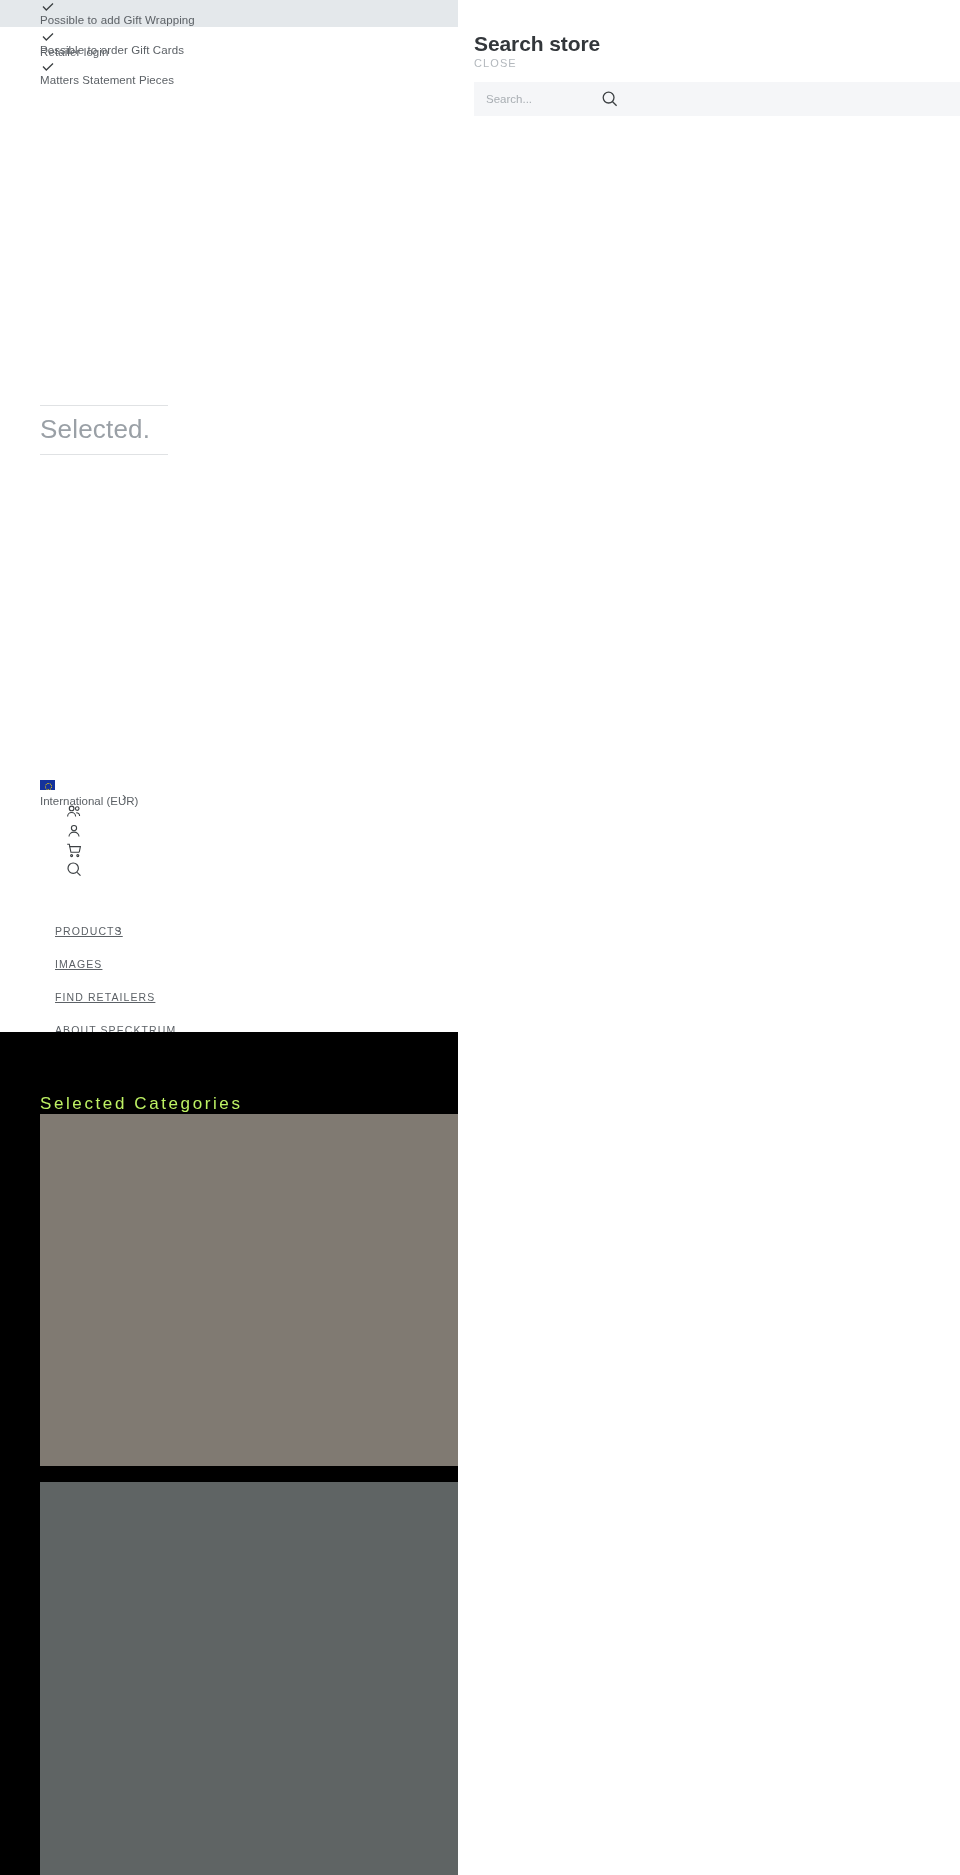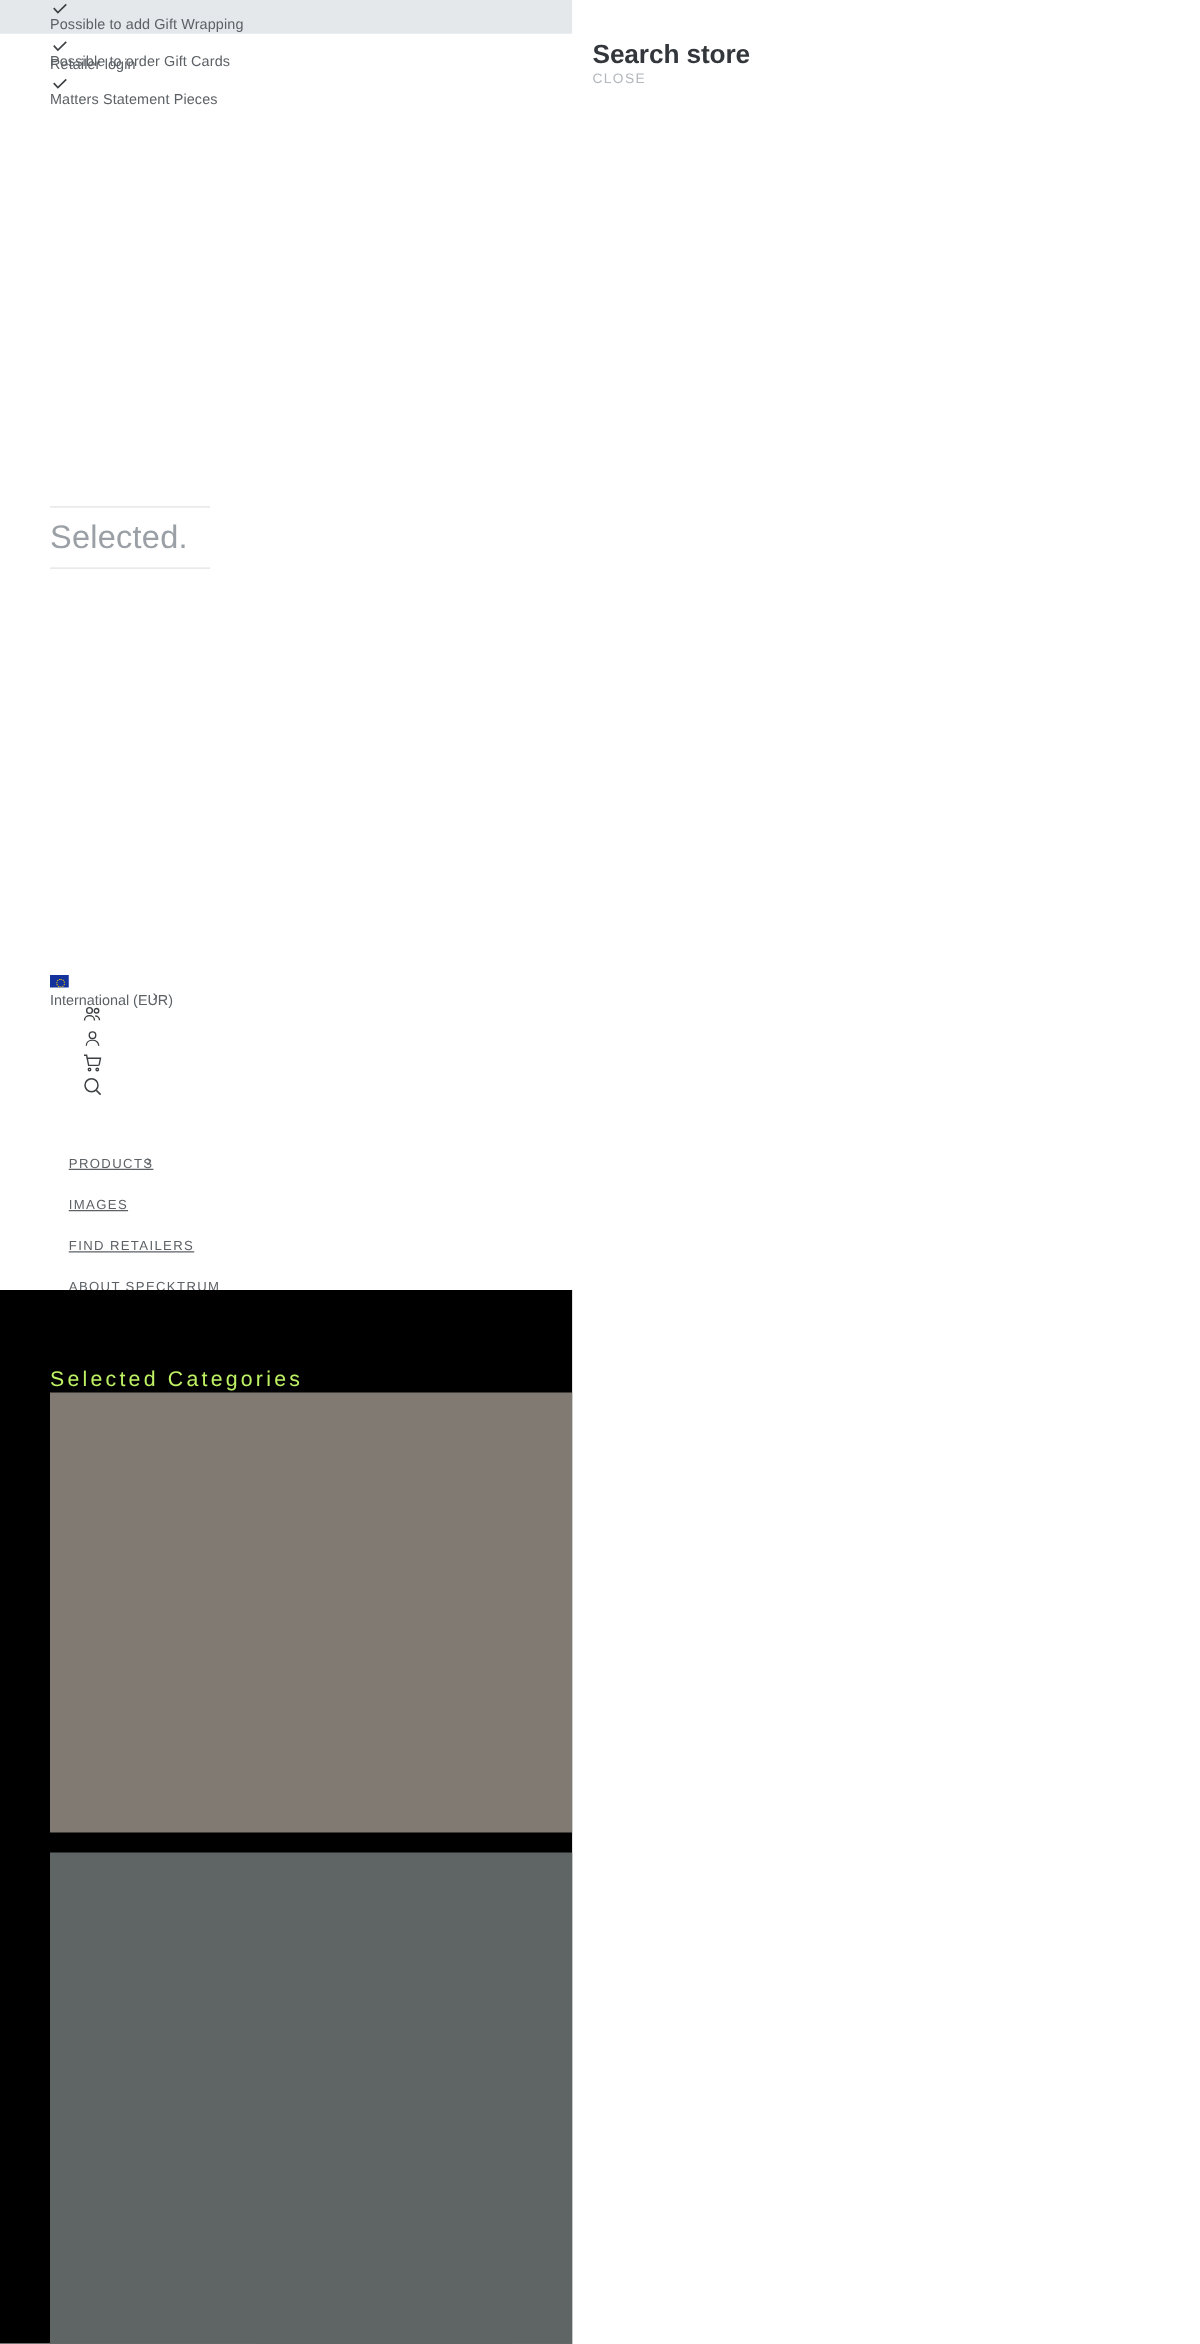--- a/index.html
+++ b/index.html
@@ -312,13 +312,22 @@
       </div>
     </a>
   </section>
 
 </div>
 
 <aside class="search-panel">
   <h1 class="search-heading">Search store</h1>
   <a class="search-close">CLOSE</a>
 
+  <div class="search-field">
+    <input class="search-input" type="text" placeholder="Search..." style="">
+    <button class="search-submit">
+      <svg width="20" height="20" viewBox="0 0 20 20" fill="none" stroke="#3c4043" stroke-width="1.3">
+        <circle cx="8.6" cy="8.6" r="5.4"></circle>
+        <path d="M12.6 12.8l4 4"></path>
+      </svg>
+    </button>
+  </div>
 </aside>
 
 </body></html>

